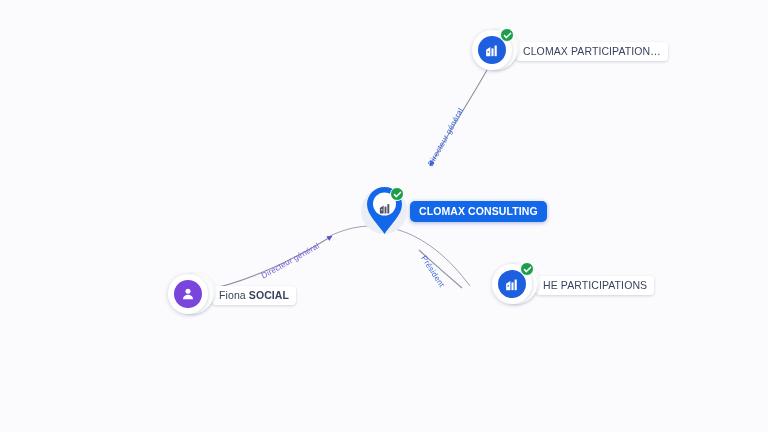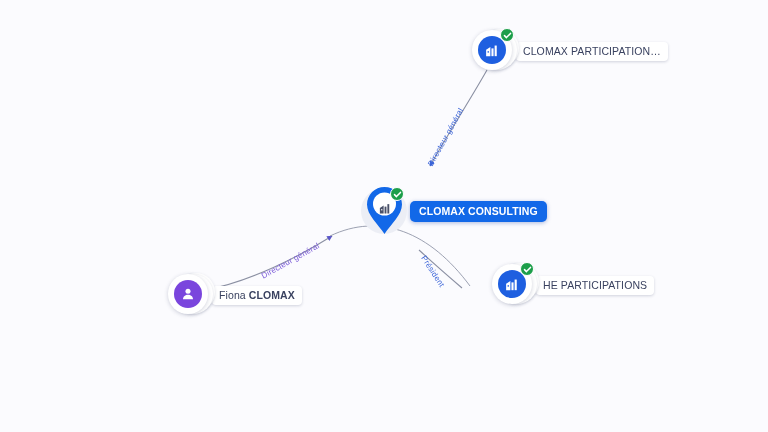--- a/index.html
+++ b/index.html
@@ -242,17 +242,17 @@
         <div class="disc disc-person">
           <svg width="16" height="16" viewBox="0 0 24 24">
             <circle cx="12" cy="8" r="3.8" fill="#ffffff"></circle>
             <path d="M4.5 20 C4.5 15.4 8 13 12 13 C16 13 19.5 15.4 19.5 20 Z" fill="#ffffff"></path>
           </svg>
         </div>
       </div>
     </div>
     <div class="label">
       <span class="soft">Fiona</span>
-      <span class="hard">CLOMAX</span>
+      <span class="hard">SOCIAL</span>
     </div>
   </div>
 
 </div>
 
 </body></html>

